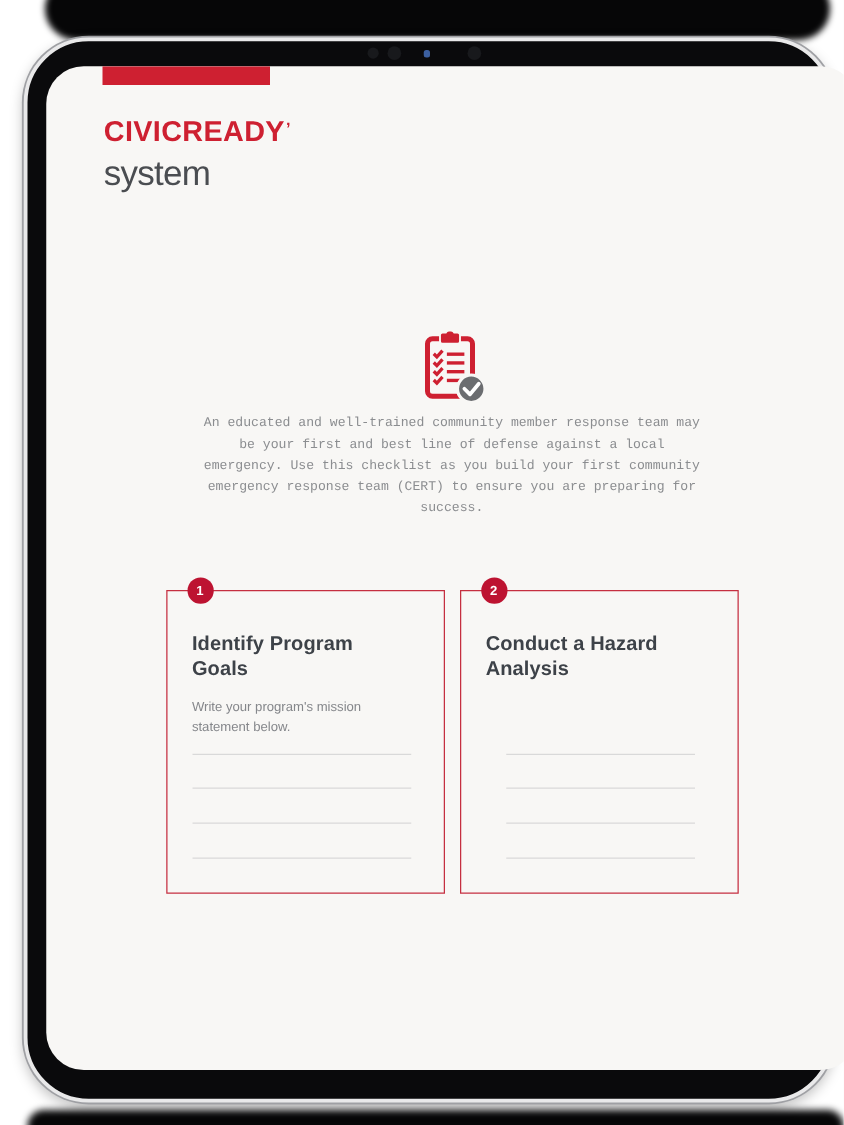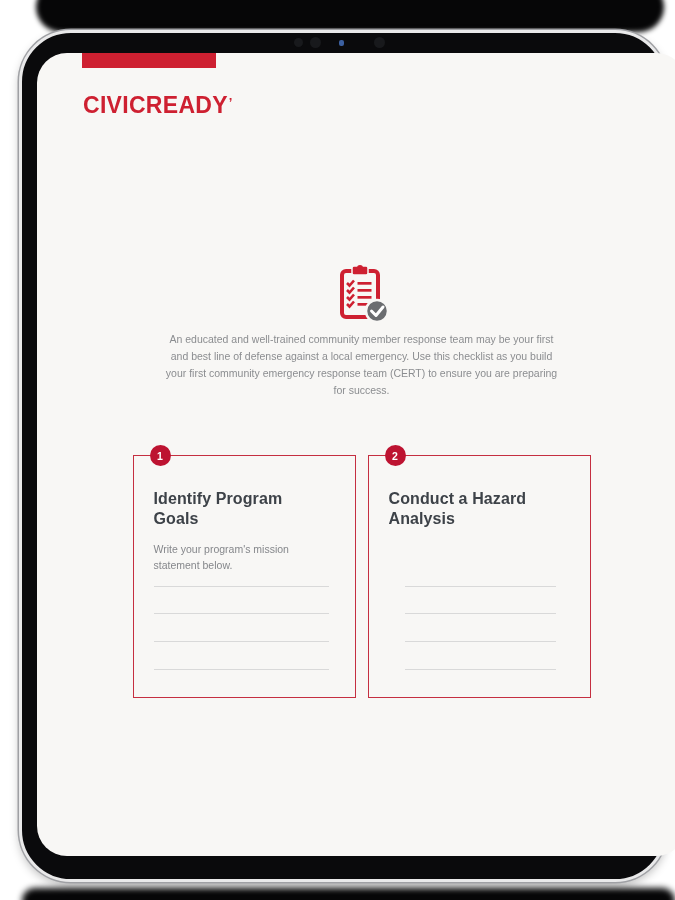--- a/index.html
+++ b/index.html
@@ -43,20 +43,21 @@
   
   .content{position:absolute;top:0;left:0;right:0;text-align:center;}
   .hero-icon{margin:212px auto 0;width:62px;height:58px;}
   h1{
     margin:13px 0 0;font-size:29px;font-weight:bold;color:#42474d;
     line-height:1.12;letter-spacing:-.2px;
   }
   .description{
     margin:8px auto 4px;width:398px;font-size:10.5px;line-height:1.62;
     color:#8b8d90;
+    font-family:Liberation Mono, monospace;
   }
   
   .boxes{margin-top:56px;display:flex;justify-content:center;gap:12px;text-align:left;}
   .card{
     position:relative;width:223px;height:243px;box-sizing:border-box;
     border:1.5px solid #c52f40;padding:33px 20px 0;
   }
   .badge{
     position:absolute;top:-11px;left:16px;width:21px;height:21px;border-radius:50%;
     background:#bd1331;color:#fff;font-size:10.5px;font-weight:bold;
@@ -83,20 +84,21 @@
   <span class="camera-dot dot-cam"></span>
   <span class="camera-dot dot-c"></span>
 
   <div class="screen">
 
     <div class="red-bar"></div>
 
     <header class="brand">
       <div class="logo"><span>CIVICREADY</span><span class="tm">’</span></div>
       <div class="tagline">
+        <div>system</div>
       </div>
     </header>
 
     <main class="content">
 
       <div class="hero-icon">
         <svg viewBox="0 0 62 58" width="62" height="58" aria-hidden="true">
           <rect x="11" y="6" width="36" height="46" rx="4" fill="none" stroke="#ce2031" stroke-width="4"></rect>
           <rect x="21" y="1" width="16" height="9" rx="2" fill="#ce2031" stroke="#f8f7f5" stroke-width="1.5"></rect>
           <circle cx="29" cy="3" r="3" fill="#ce2031"></circle>

